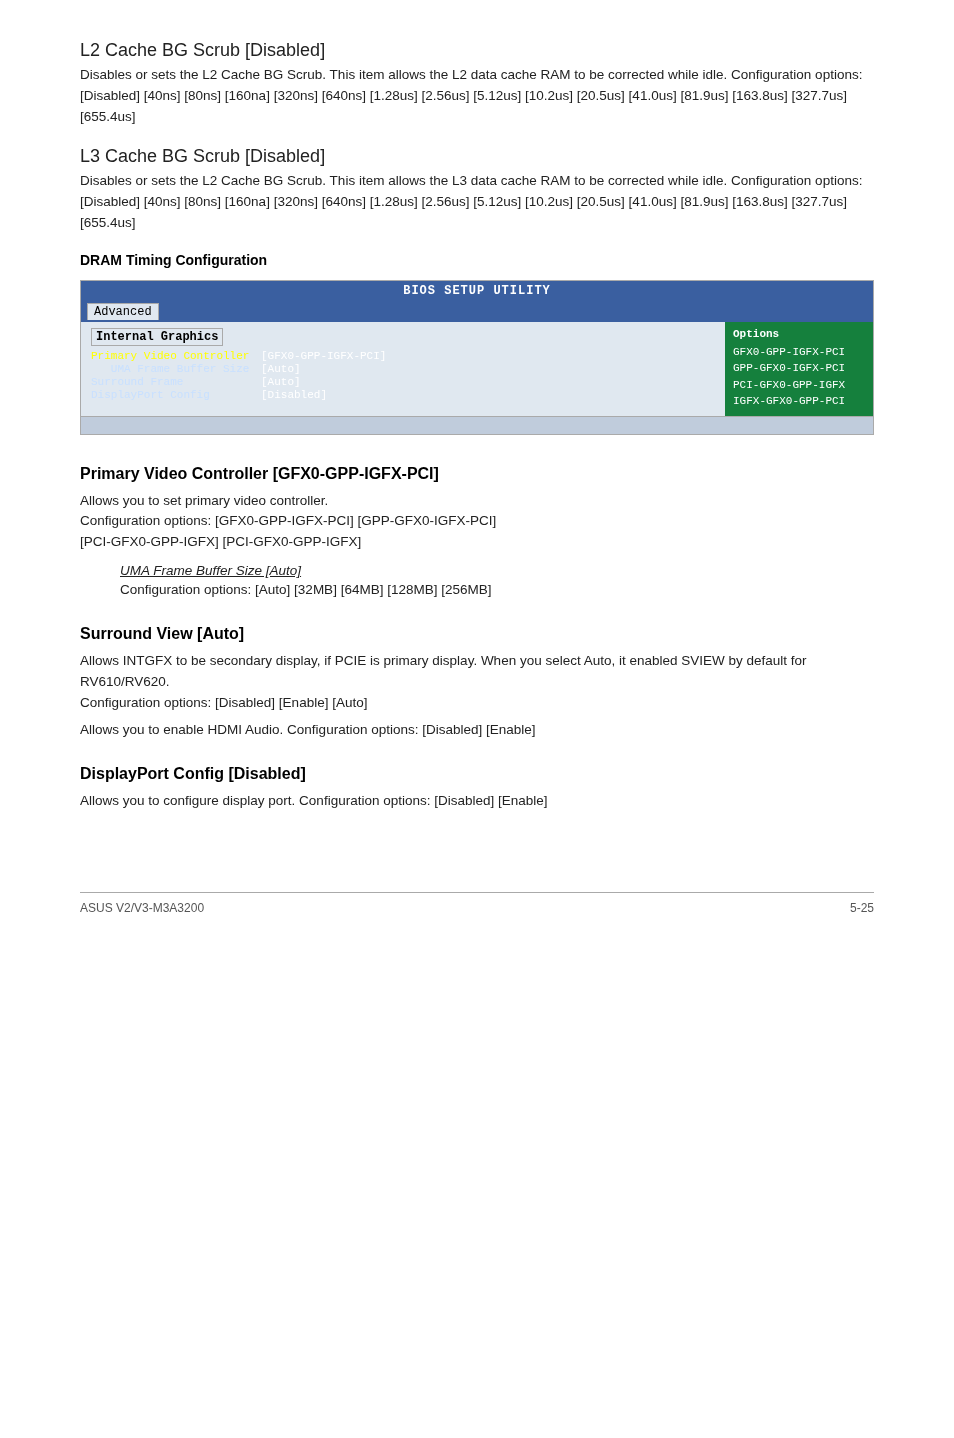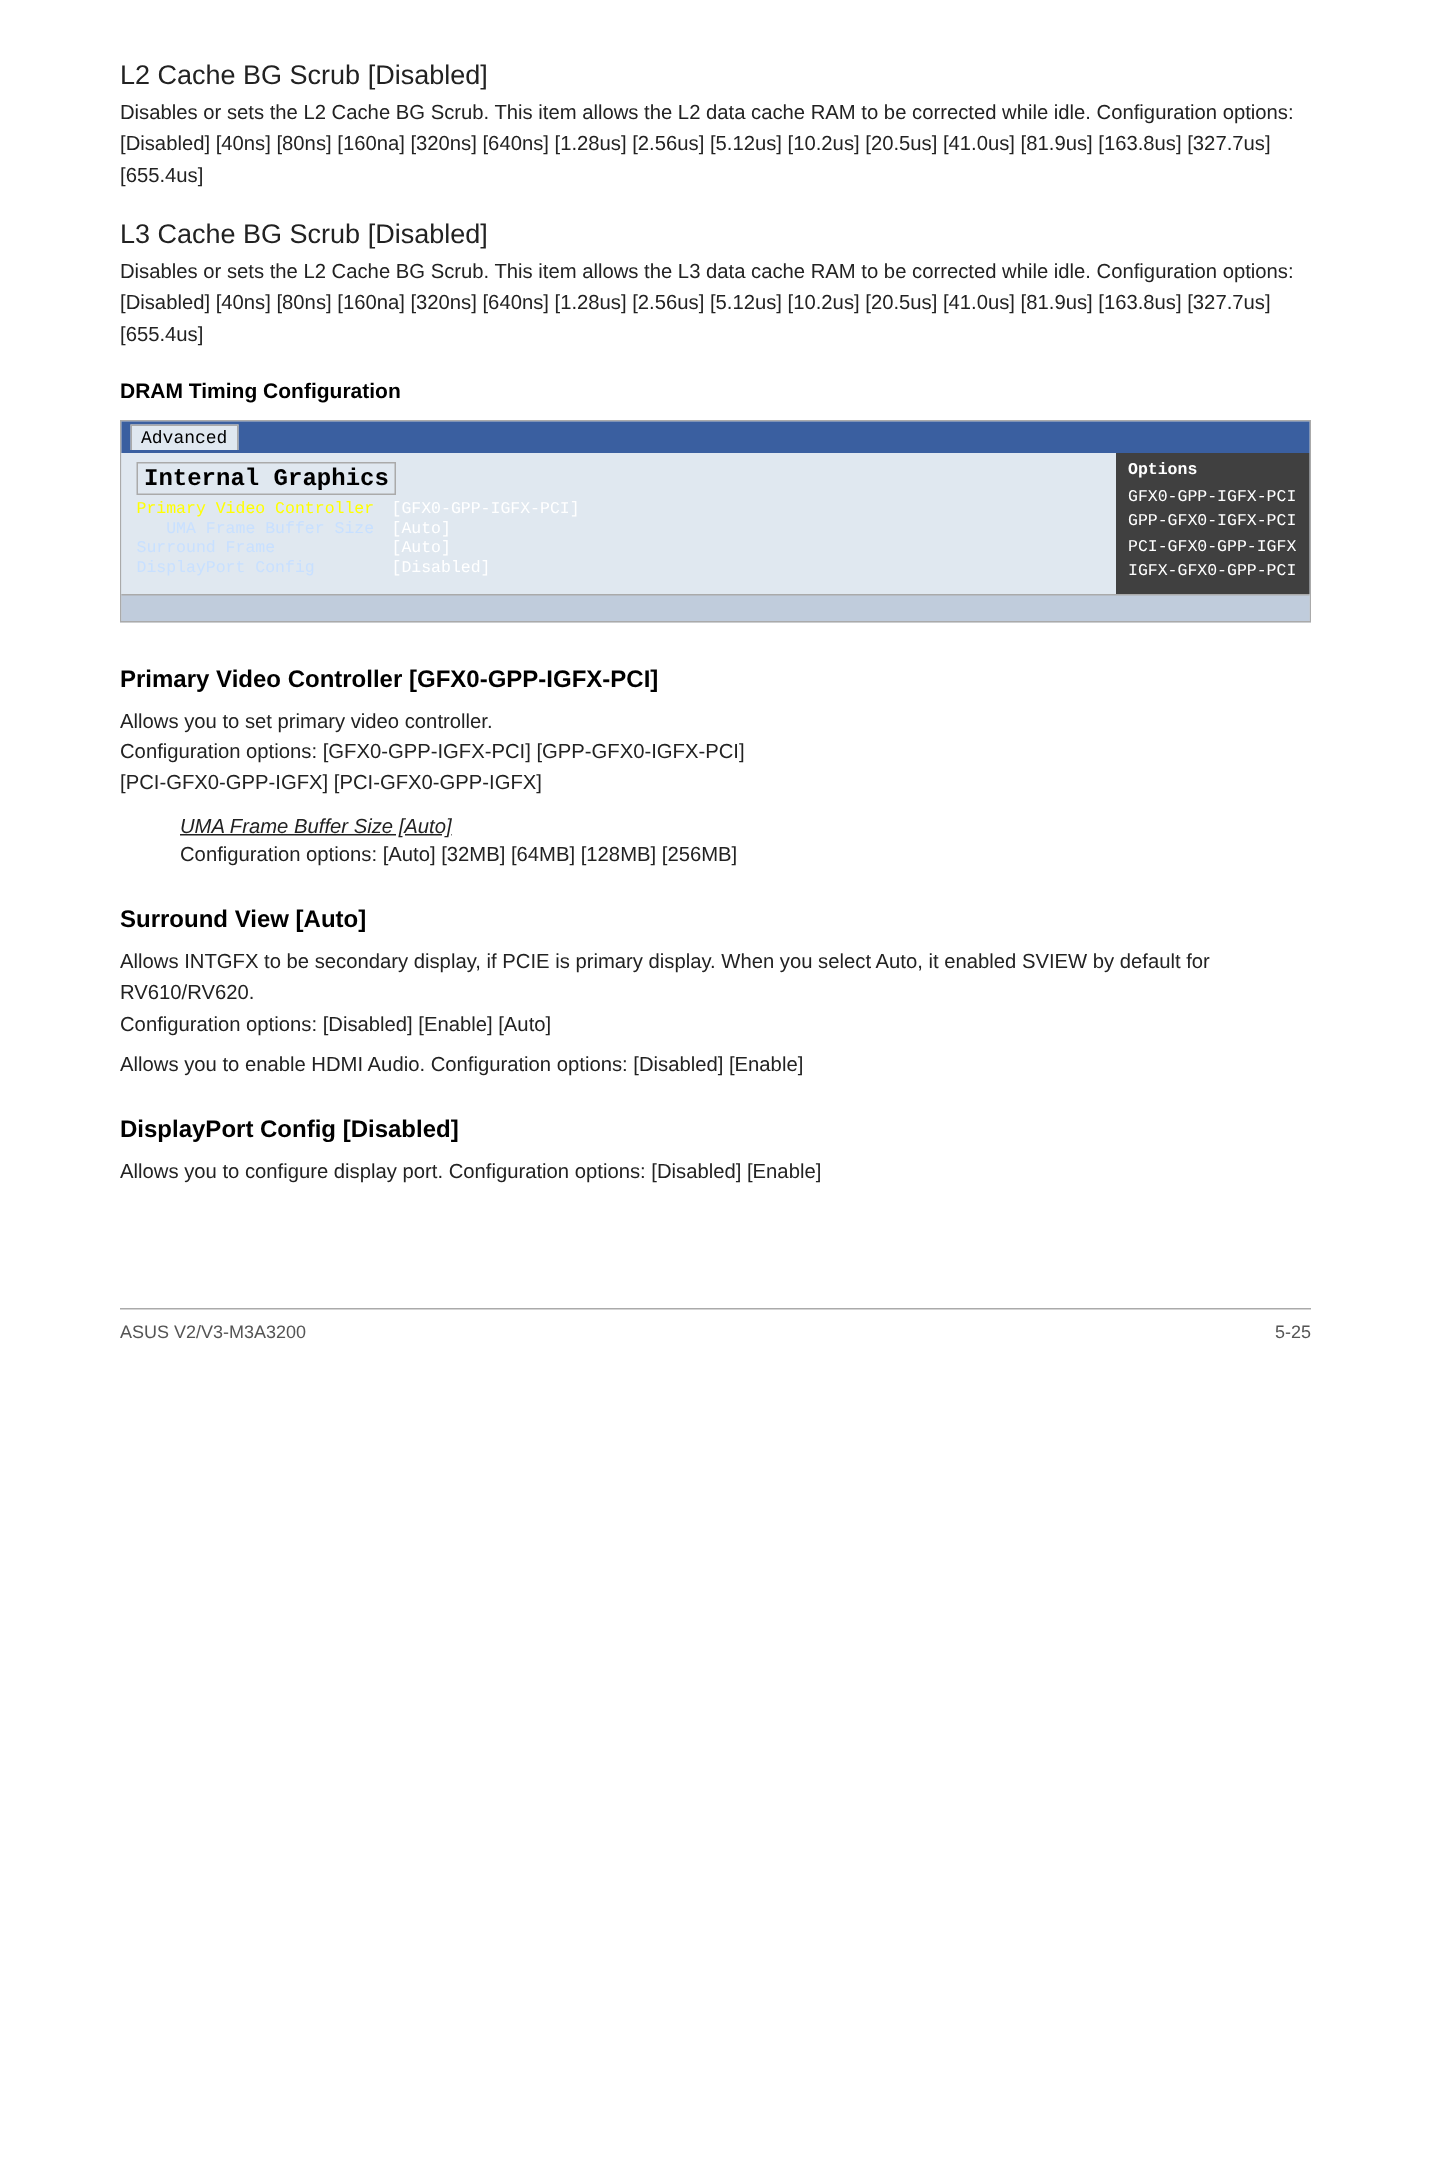--- a/index.html
+++ b/index.html
@@ -82,31 +82,31 @@
       background: #e0e8f0;
     }
 
     .bios-left {
       flex: 1;
       padding: 6px 10px;
       background: #e0e8f0;
     }
 
     .bios-right {
-      width: 129px;
-      background: #404040;
+      width: 148px;
+      background: #15803d;
       color: #fff;
       padding: 6px 8px;
       font-family: 'Courier New', Courier, monospace;
       font-size: 11px;
     }
 
     .bios-section-title {
       font-family: 'Courier New', Courier, monospace;
-      font-size: 16px;
+      font-size: 12px;
       font-weight: bold;
       background: #e0e8f0;
       color: #000;
       margin-bottom: 4px;
       border: 1px solid #aaa;
       display: inline-block;
       padding: 1px 4px;
     }
 
     .bios-options-title {
@@ -206,20 +206,21 @@
 
 <div>
   <div class="section-label">L3 Cache BG Scrub [Disabled]</div>
   <div class="section-body">Disables or sets the L2 Cache BG Scrub. This item allows the L3 data cache RAM to be corrected while idle. Configuration options: [Disabled] [40ns] [80ns] [160na] [320ns] [640ns] [1.28us] [2.56us] [5.12us] [10.2us] [20.5us] [41.0us] [81.9us] [163.8us] [327.7us] [655.4us]</div>
 </div>
 
 <div>
   <div class="dram-heading">DRAM Timing Configuration</div>
 
   <div class="bios-box">
+    <div class="bios-title-bar">BIOS SETUP UTILITY</div>
     <div class="bios-nav">
       <div class="bios-nav-item active">Advanced</div>
     </div>
     <div class="bios-content">
       <div class="bios-left">
         <div class="bios-section-title">Internal Graphics</div>
         <div>
           <div class="bios-row">
             <span class="bios-row-label highlight">Primary Video Controller</span>
             <span class="bios-row-value">[GFX0-GPP-IGFX-PCI]</span>

